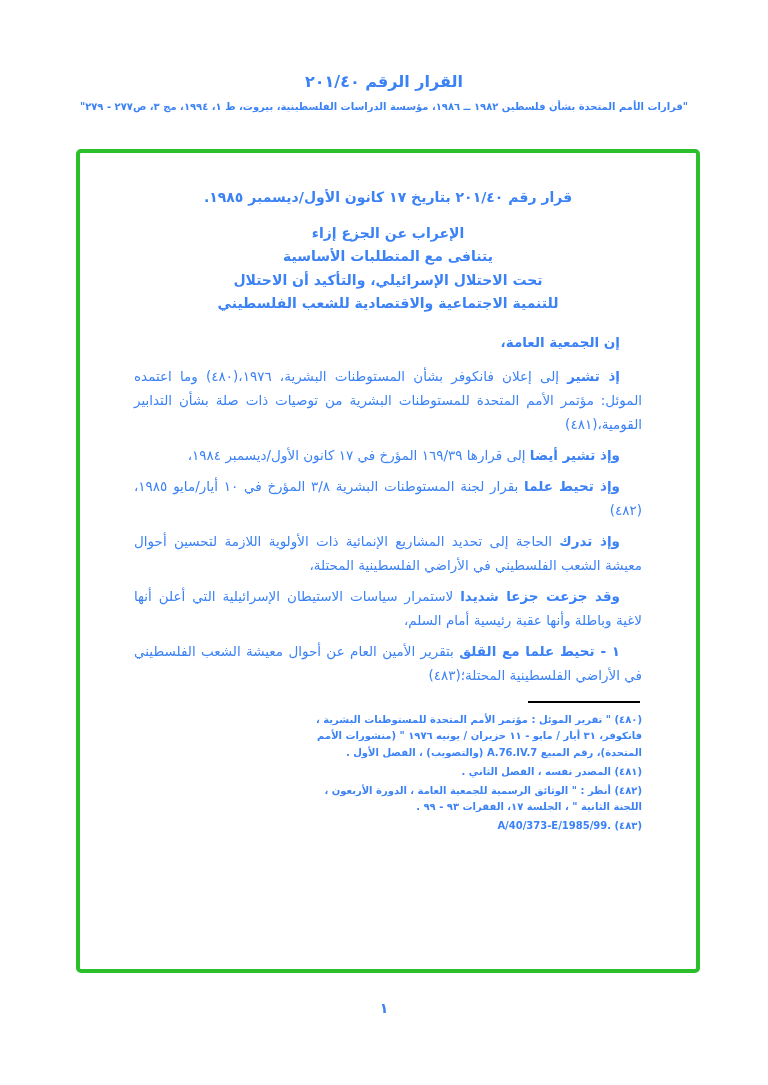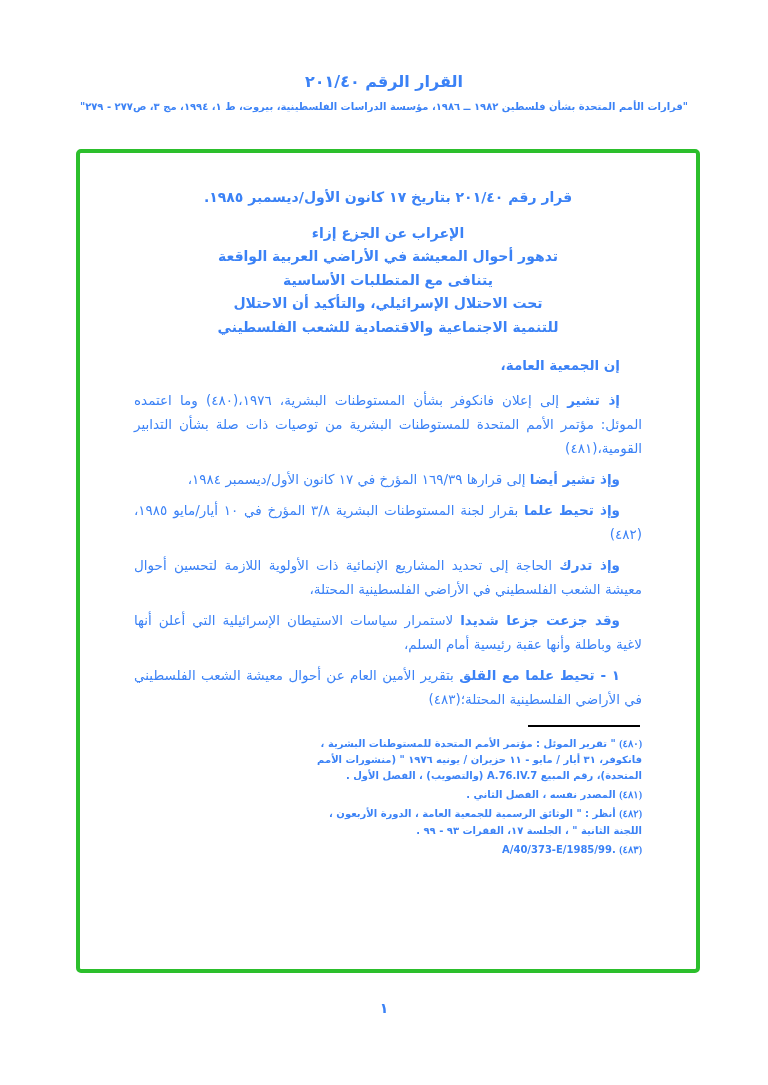--- a/index.html
+++ b/index.html
@@ -72,21 +72,21 @@
   }
   .footnotes {
     width:332px;
     margin:0;
     font-size:10px;
     font-weight:700;
     line-height:1.62;
     text-align:right;
   }
   .footnote { margin:0 0 3px 0; }
-  .fn-marker { font-weight:700;font-family:Liberation Serif, serif; }
+  .fn-marker { font-weight:700; }
   .page-number {
     position:absolute; top:1000px; left:0; right:0;
     text-align:center;
     font-size:14px; font-weight:700;
   }
 </style>
 </head>
 <body>
 
 <div class="page">
@@ -95,21 +95,20 @@
 
   <div class="header-citation">"قرارات الأمم المتحدة بشأن فلسطين ١٩٨٢ ــ ١٩٨٦، مؤسسة الدراسات الفلسطينية، بيروت، ط ١، ١٩٩٤، مج ٣، ص٢٧٧ - ٢٧٩"</div>
 
   <div class="green-box">
     <div class="content">
 
       <p class="intro-line">قرار رقم ٢٠١/٤٠ بتاريخ ١٧ كانون الأول/ديسمبر ١٩٨٥.</p>
 
       <div class="res-title">
         <div>الإعراب عن الجزع إزاء</div>
-        <div>تدهور أحوال المعيشة في الأراضي العربية الواقعة</div>
         <div>يتنافى مع المتطلبات الأساسية</div>
         <div>تحت الاحتلال الإسرائيلي، والتأكيد أن الاحتلال</div>
         <div>للتنمية الاجتماعية والاقتصادية للشعب الفلسطيني</div>
       </div>
 
       <p class="preamble">إن الجمعية العامة،</p>
 
       <p class="para"><span class="lead">إذ تشير</span><span> إلى إعلان فانكوفر بشأن المستوطنات البشرية، ١٩٧٦،(٤٨٠) وما اعتمده الموئل: مؤتمر الأمم المتحدة للمستوطنات البشرية من توصيات ذات صلة بشأن التدابير القومية،(٤٨١)</span></p>
 
       <p class="para"><span class="lead">وإذ تشير أيضا</span><span> إلى قرارها ١٦٩/٣٩ المؤرخ في ١٧ كانون الأول/ديسمبر ١٩٨٤،</span></p>

